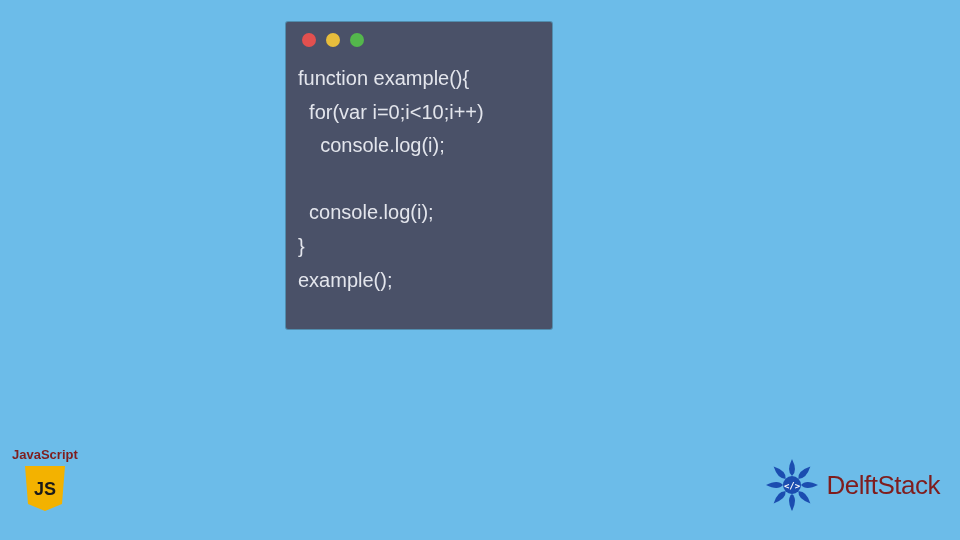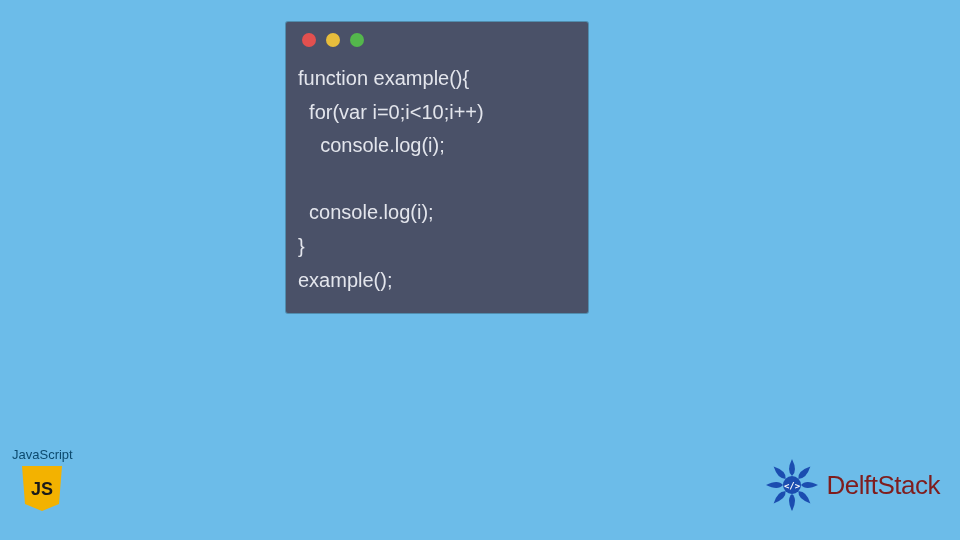--- a/index.html
+++ b/index.html
@@ -8,25 +8,25 @@
     height: 540px;
     background: #6cbce9;
     position: relative;
     font-family: -apple-system, BlinkMacSystemFont, "Segoe UI", Arial, sans-serif;
     overflow: hidden;
   }
   .code-window {
     position: absolute;
     left: 286px;
     top: 22px;
-    width: 302px;
+    width: 266px;
     background: #4a5168;
     border-radius: 2px;
     box-shadow: 0 0 0 1px rgba(0,0,0,0.25);
-    padding-bottom: 16px;
+    padding-bottom: 32px;
   }
   .titlebar {
     height: 36px;
     display: flex;
     align-items: center;
     gap: 10px;
     padding-left: 16px;
   }
   .dot {
     width: 14px;
@@ -45,22 +45,22 @@
     white-space: pre;
   }
   .js-badge {
     position: absolute;
     left: 12px;
     bottom: 24px;
     text-align: center;
   }
   .js-badge .label {
     font-size: 13px;
-    font-weight: 400;
-    color: #0c4a6e;
+    font-weight: 700;
+    color: #7f1d1d;
     margin-bottom: 2px;
   }
   .js-shield {
     width: 44px;
     height: 48px;
     margin: 0 auto;
   }
   .delft {
     position: absolute;
     right: 20px;

